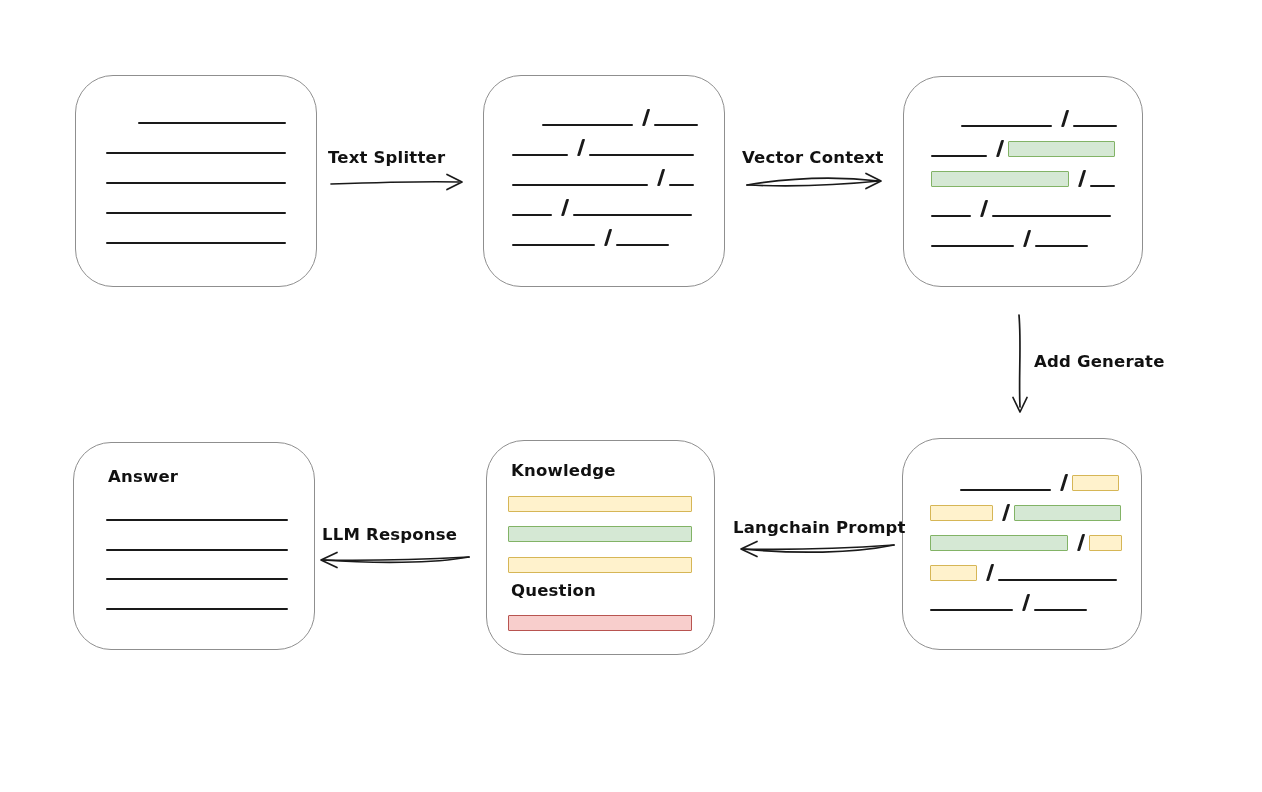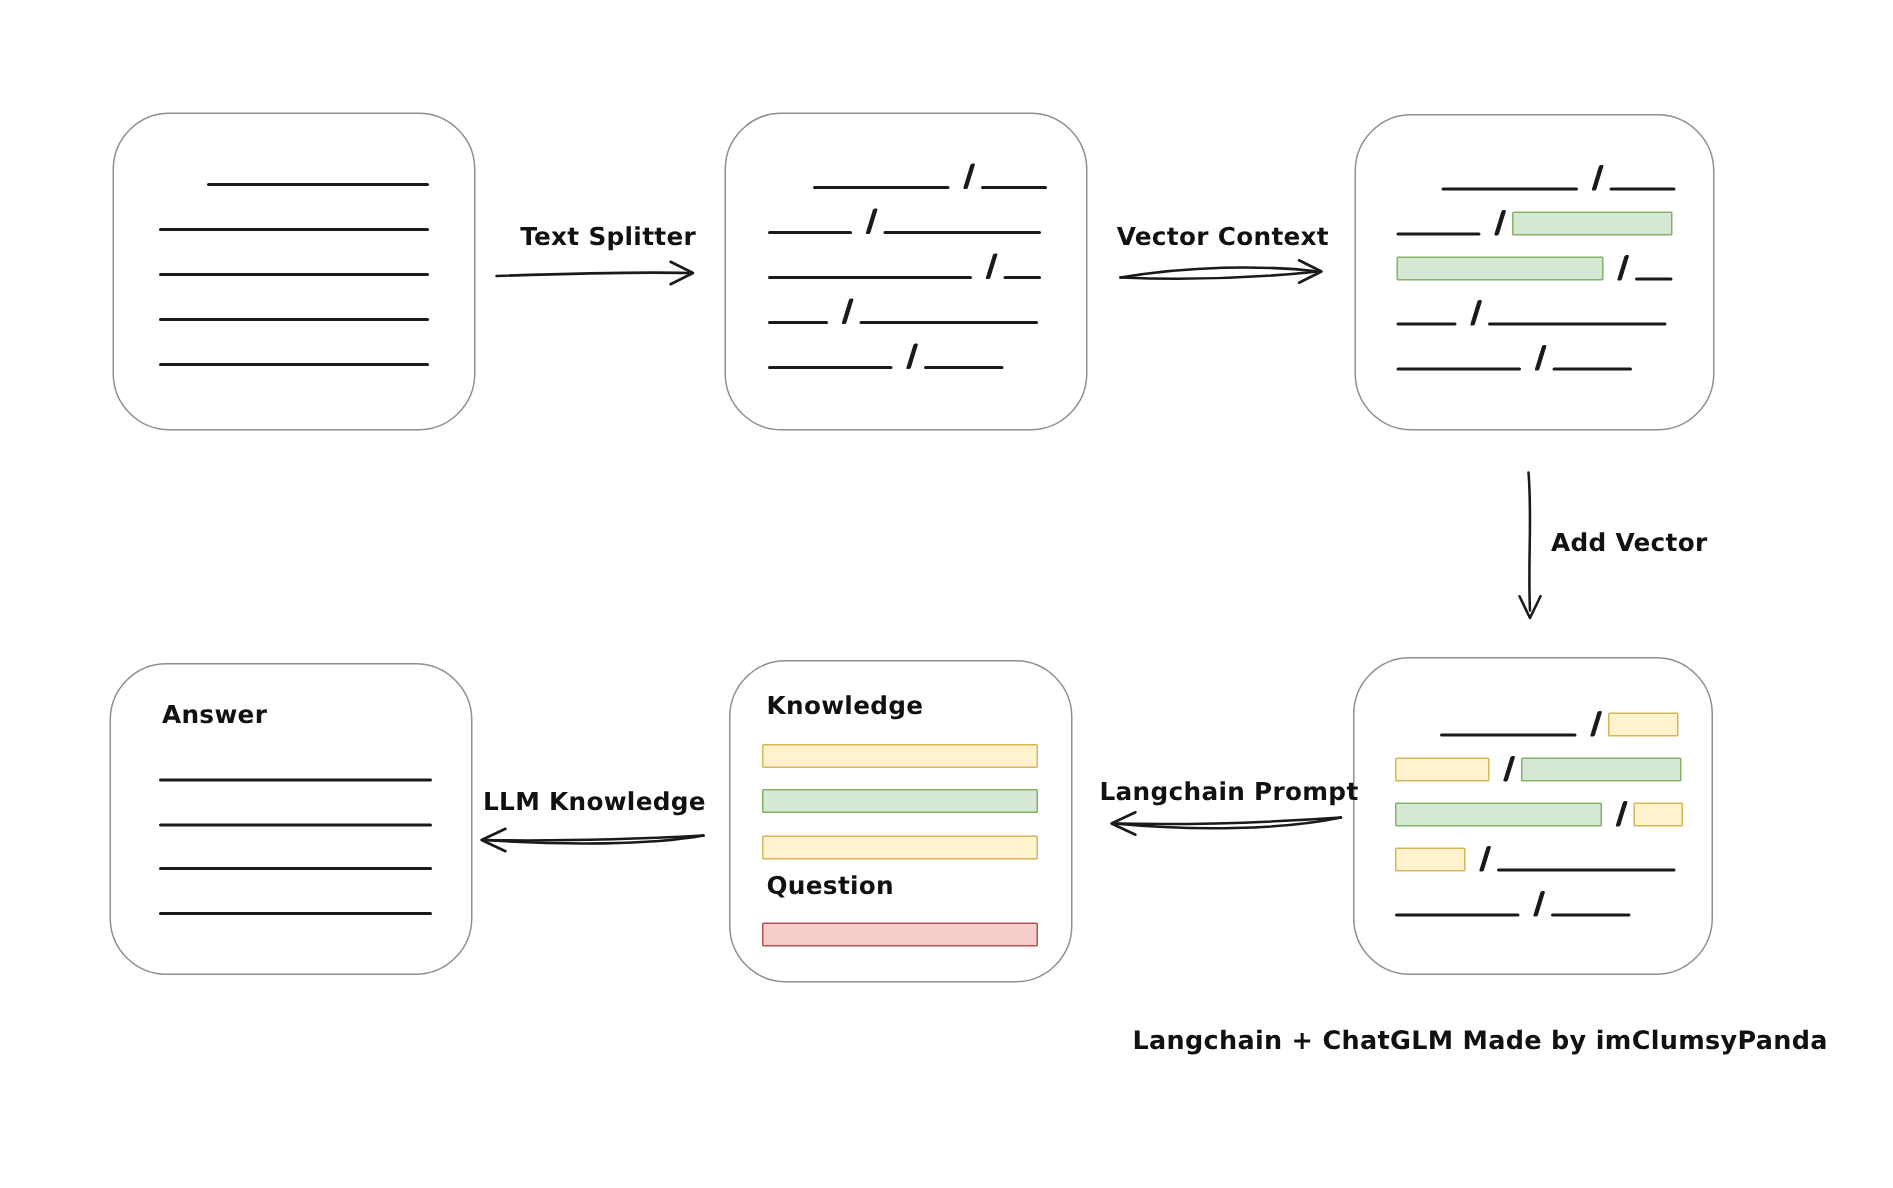--- a/index.html
+++ b/index.html
@@ -50,21 +50,21 @@
     white-space:nowrap;
   }
   .arrow-label{
     position:absolute;
     font-size:16.5px;
     font-weight:600;
     letter-spacing:.2px;
     color:#111111;
     white-space:nowrap;
   }
-  .center{text-align:right;}
+  .center{text-align:left;}
   #arrow-layer{position:absolute;left:0;top:0;pointer-events:none;}
   #caption{
     position:absolute;
     left:755px;top:684px;width:450px;
     text-align:center;
     font-size:17px;font-weight:600;letter-spacing:.2px;
     color:#111111;white-space:nowrap;
   }
 </style>
 </head>
@@ -232,19 +232,18 @@
     </g>
     <g>
       <path d="M469,557 C433,563.5 375,563.5 323,560"></path>
       <path d="M469,557 C430,559 375,561 323,560"></path>
       <path d="M337,552.5 L321,560 L337,567.5"></path>
     </g>
   </svg>
 
   <div class="arrow-label center" style="left:328px;top:148px;width:136px;">Text Splitter</div>
   <div class="arrow-label center" style="left:742px;top:148px;width:144px;">Vector Context</div>
-  <div class="arrow-label" style="left:1034px;top:352px;">Add Vector</div>
+  <div class="arrow-label" style="left:1034px;top:352px;">Add Generate</div>
   <div class="arrow-label center" style="left:733px;top:518px;width:152px;">Langchain Prompt</div>
-  <div class="arrow-label center" style="left:322px;top:525px;width:140px;">LLM Knowledge</div>
-
-  <div id="caption">Langchain + ChatGLM Made by imClumsyPanda</div>
+  <div class="arrow-label center" style="left:322px;top:525px;width:140px;">LLM Response</div>
+
 
 </div>
 
 </body></html>

